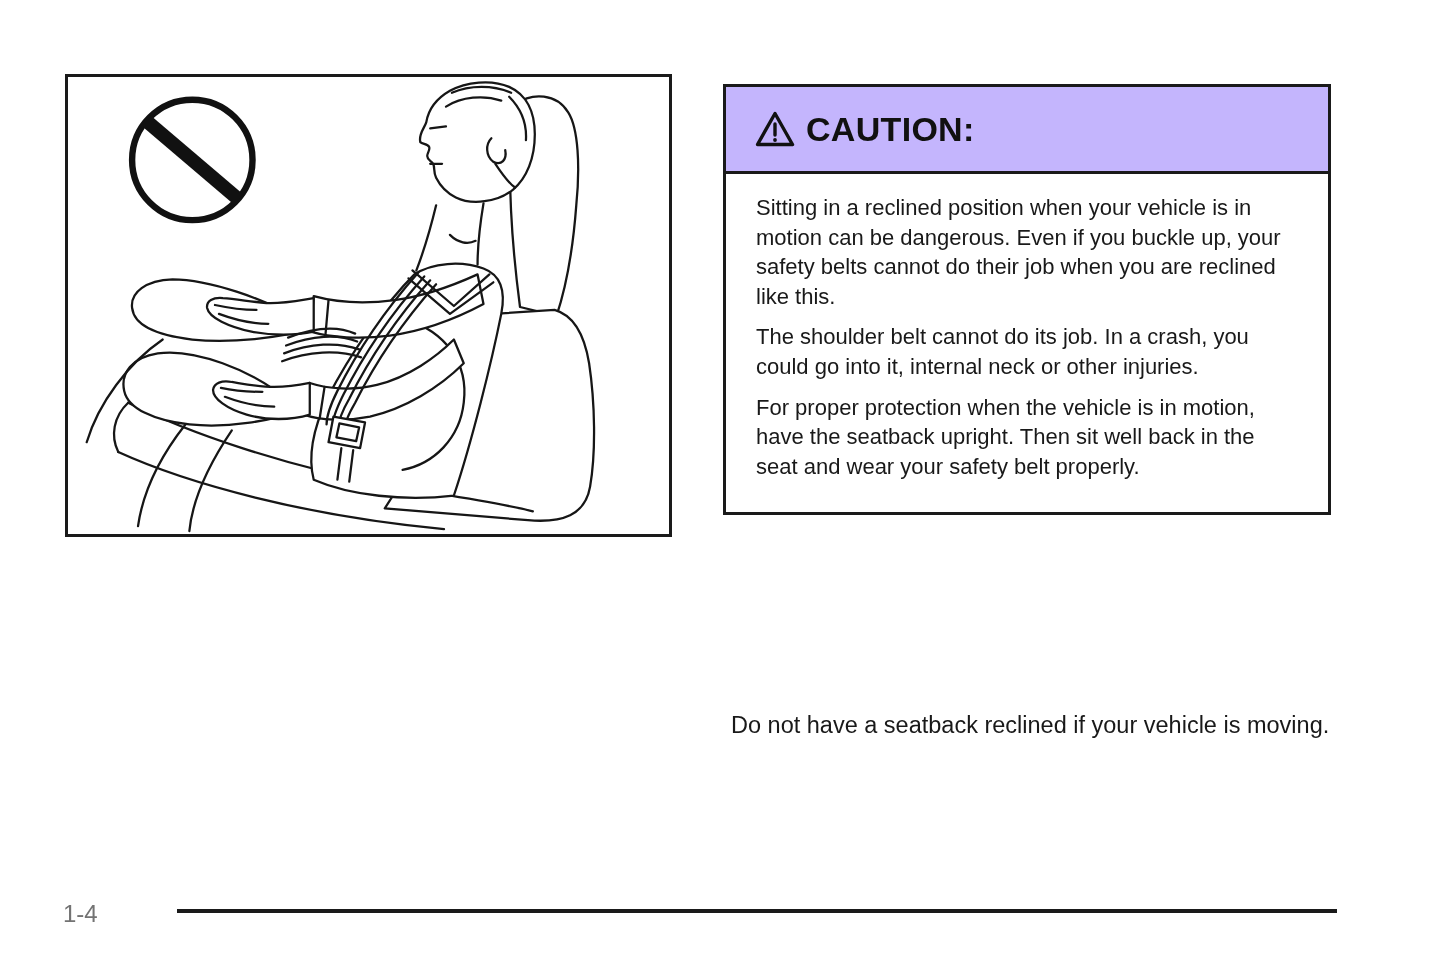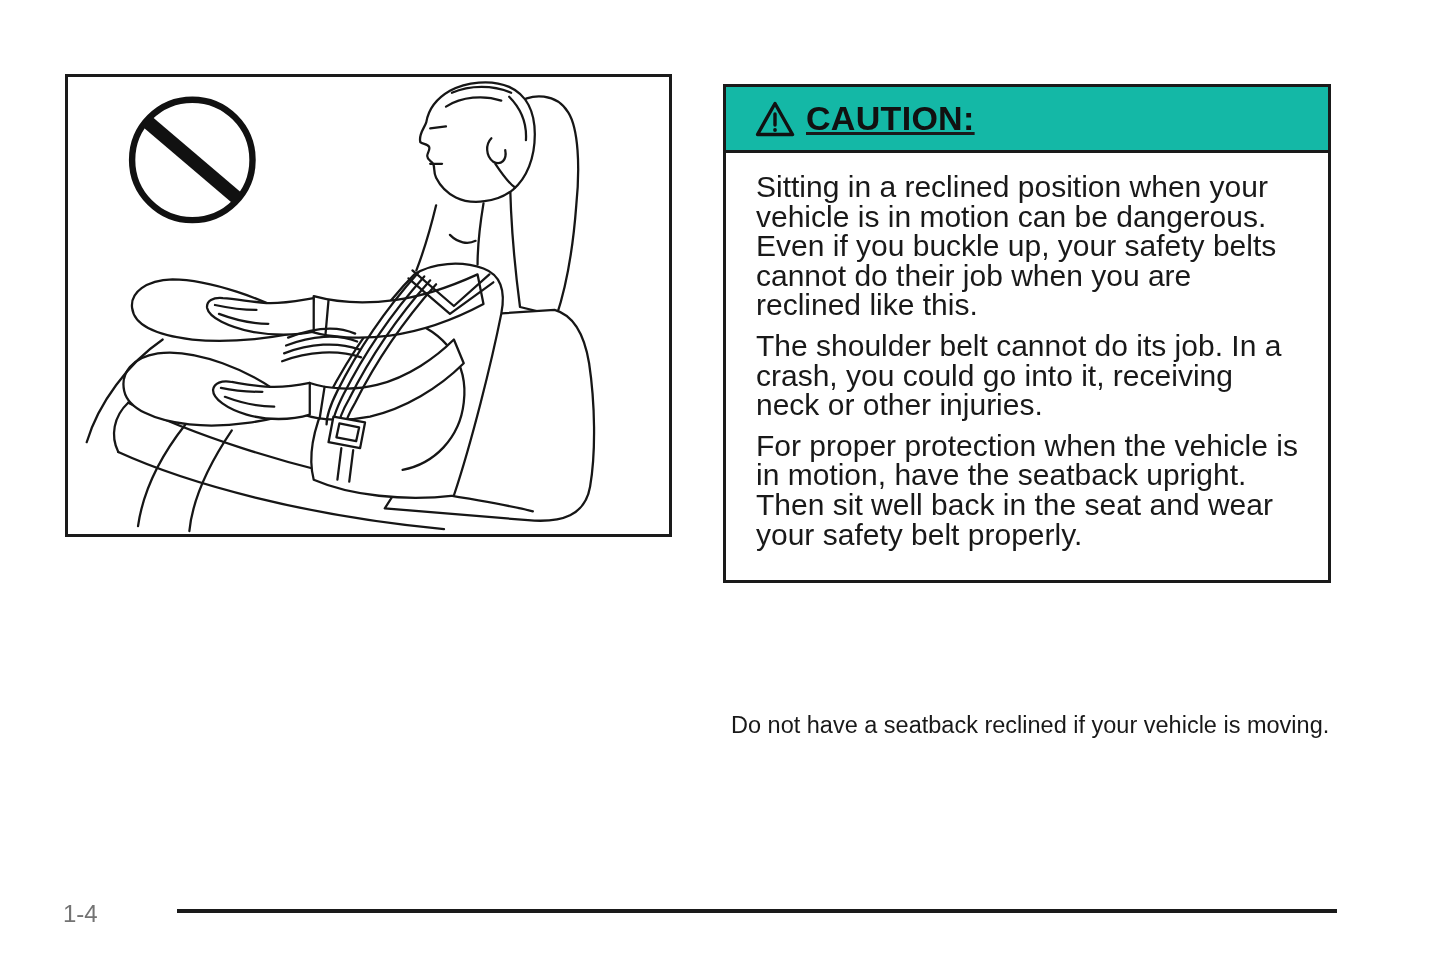--- a/index.html
+++ b/index.html
@@ -25,40 +25,39 @@
 
   
   .caution-box {
     position: absolute;
     left: 723px; top: 84px;
     width: 608px;
     border: 3px solid #1a1a1a;
     background: #fff;
   }
   .caution-header {
-    background: #14b8a6;
+    background: #c4b5fd;
     border-bottom: 3px solid #1a1a1a;
-    height: 66px;
+    height: 87px;
     display: flex;
     align-items: center;
     padding-left: 29px;
-    text-decoration: underline;
   }
   .warn-icon { width: 40px; height: 38px; margin-right: 11px; flex: 0 0 auto; }
   .warn-icon svg { display: block; width: 100%; height: 100%; }
   .caution-title {
     font-size: 34px;
     font-weight: bold;
     letter-spacing: 0.3px;
     color: #111;
   }
   .caution-body { padding: 19px 26px 23px 30px; }
   .caution-body p {
     margin: 0 0 11px 0;
-    font-size: 30px;
+    font-size: 22px;
     line-height: 29.6px;
     color: #191919;
   }
   .caution-body p:last-child { margin-bottom: 8px; }
 
   
   .after-text {
     position: absolute;
     left: 723px; top: 703px;
     width: 608px;
@@ -164,21 +163,21 @@
         <svg viewBox="0 0 40 38">
           <path d="M 20,3.5 L 37.5,34.5 L 2.5,34.5 Z" fill="none" stroke="#111" stroke-width="3.4" stroke-linejoin="round"></path>
           <line x1="20" y1="14" x2="20" y2="25" stroke="#111" stroke-width="3.4" stroke-linecap="round"></line>
           <circle cx="20" cy="30" r="1.9" fill="#111"></circle>
         </svg>
       </span>
       <span class="caution-title">CAUTION:</span>
     </div>
     <div class="caution-body">
       <p>Sitting in a reclined position when your vehicle is in motion can be dangerous. Even if you buckle up, your safety belts cannot do their job when you are reclined like this.</p>
-      <p>The shoulder belt cannot do its job. In a crash, you could go into it, receiving neck or other injuries.</p>
+      <p>The shoulder belt cannot do its job. In a crash, you could go into it, internal neck or other injuries.</p>
       <p>For proper protection when the vehicle is in motion, have the seatback upright. Then sit well back in the seat and wear your safety belt properly.</p>
     </div>
   </div>
 
   <p class="after-text">Do not have a seatback reclined if your vehicle is moving.</p>
 
   <span class="page-number">1-4</span>
   <div class="footer-rule"></div>
 
 </div>

